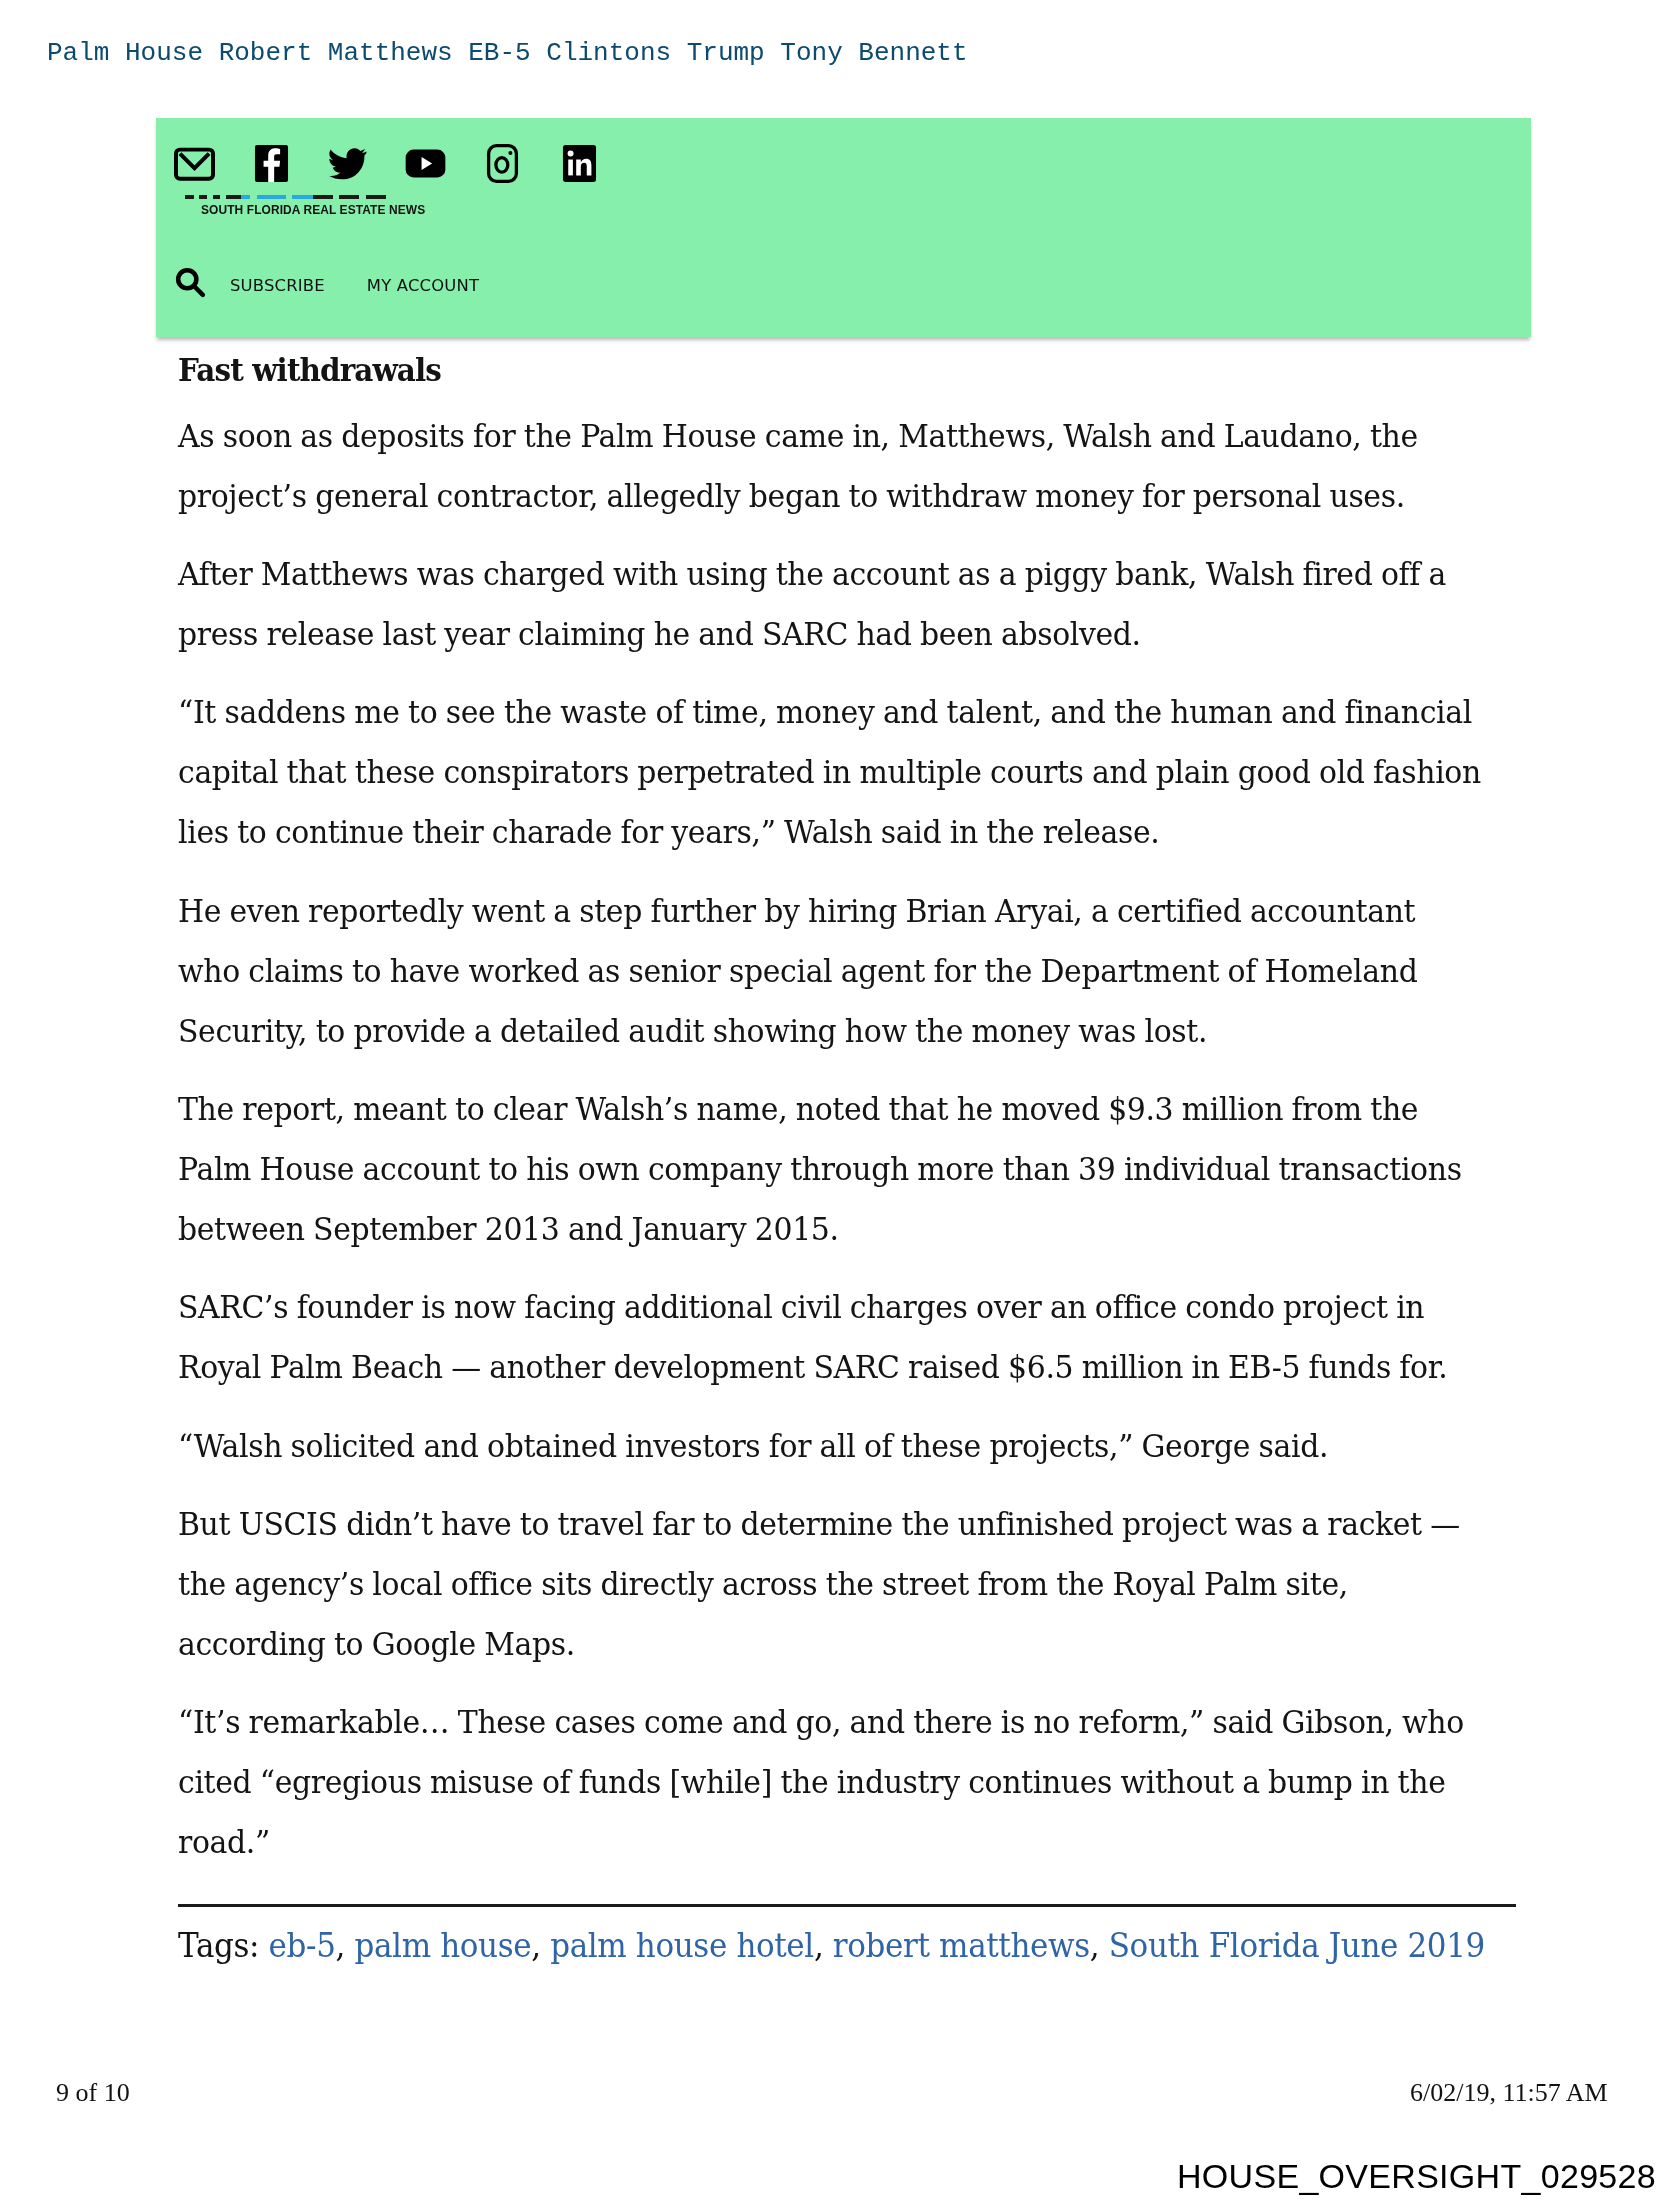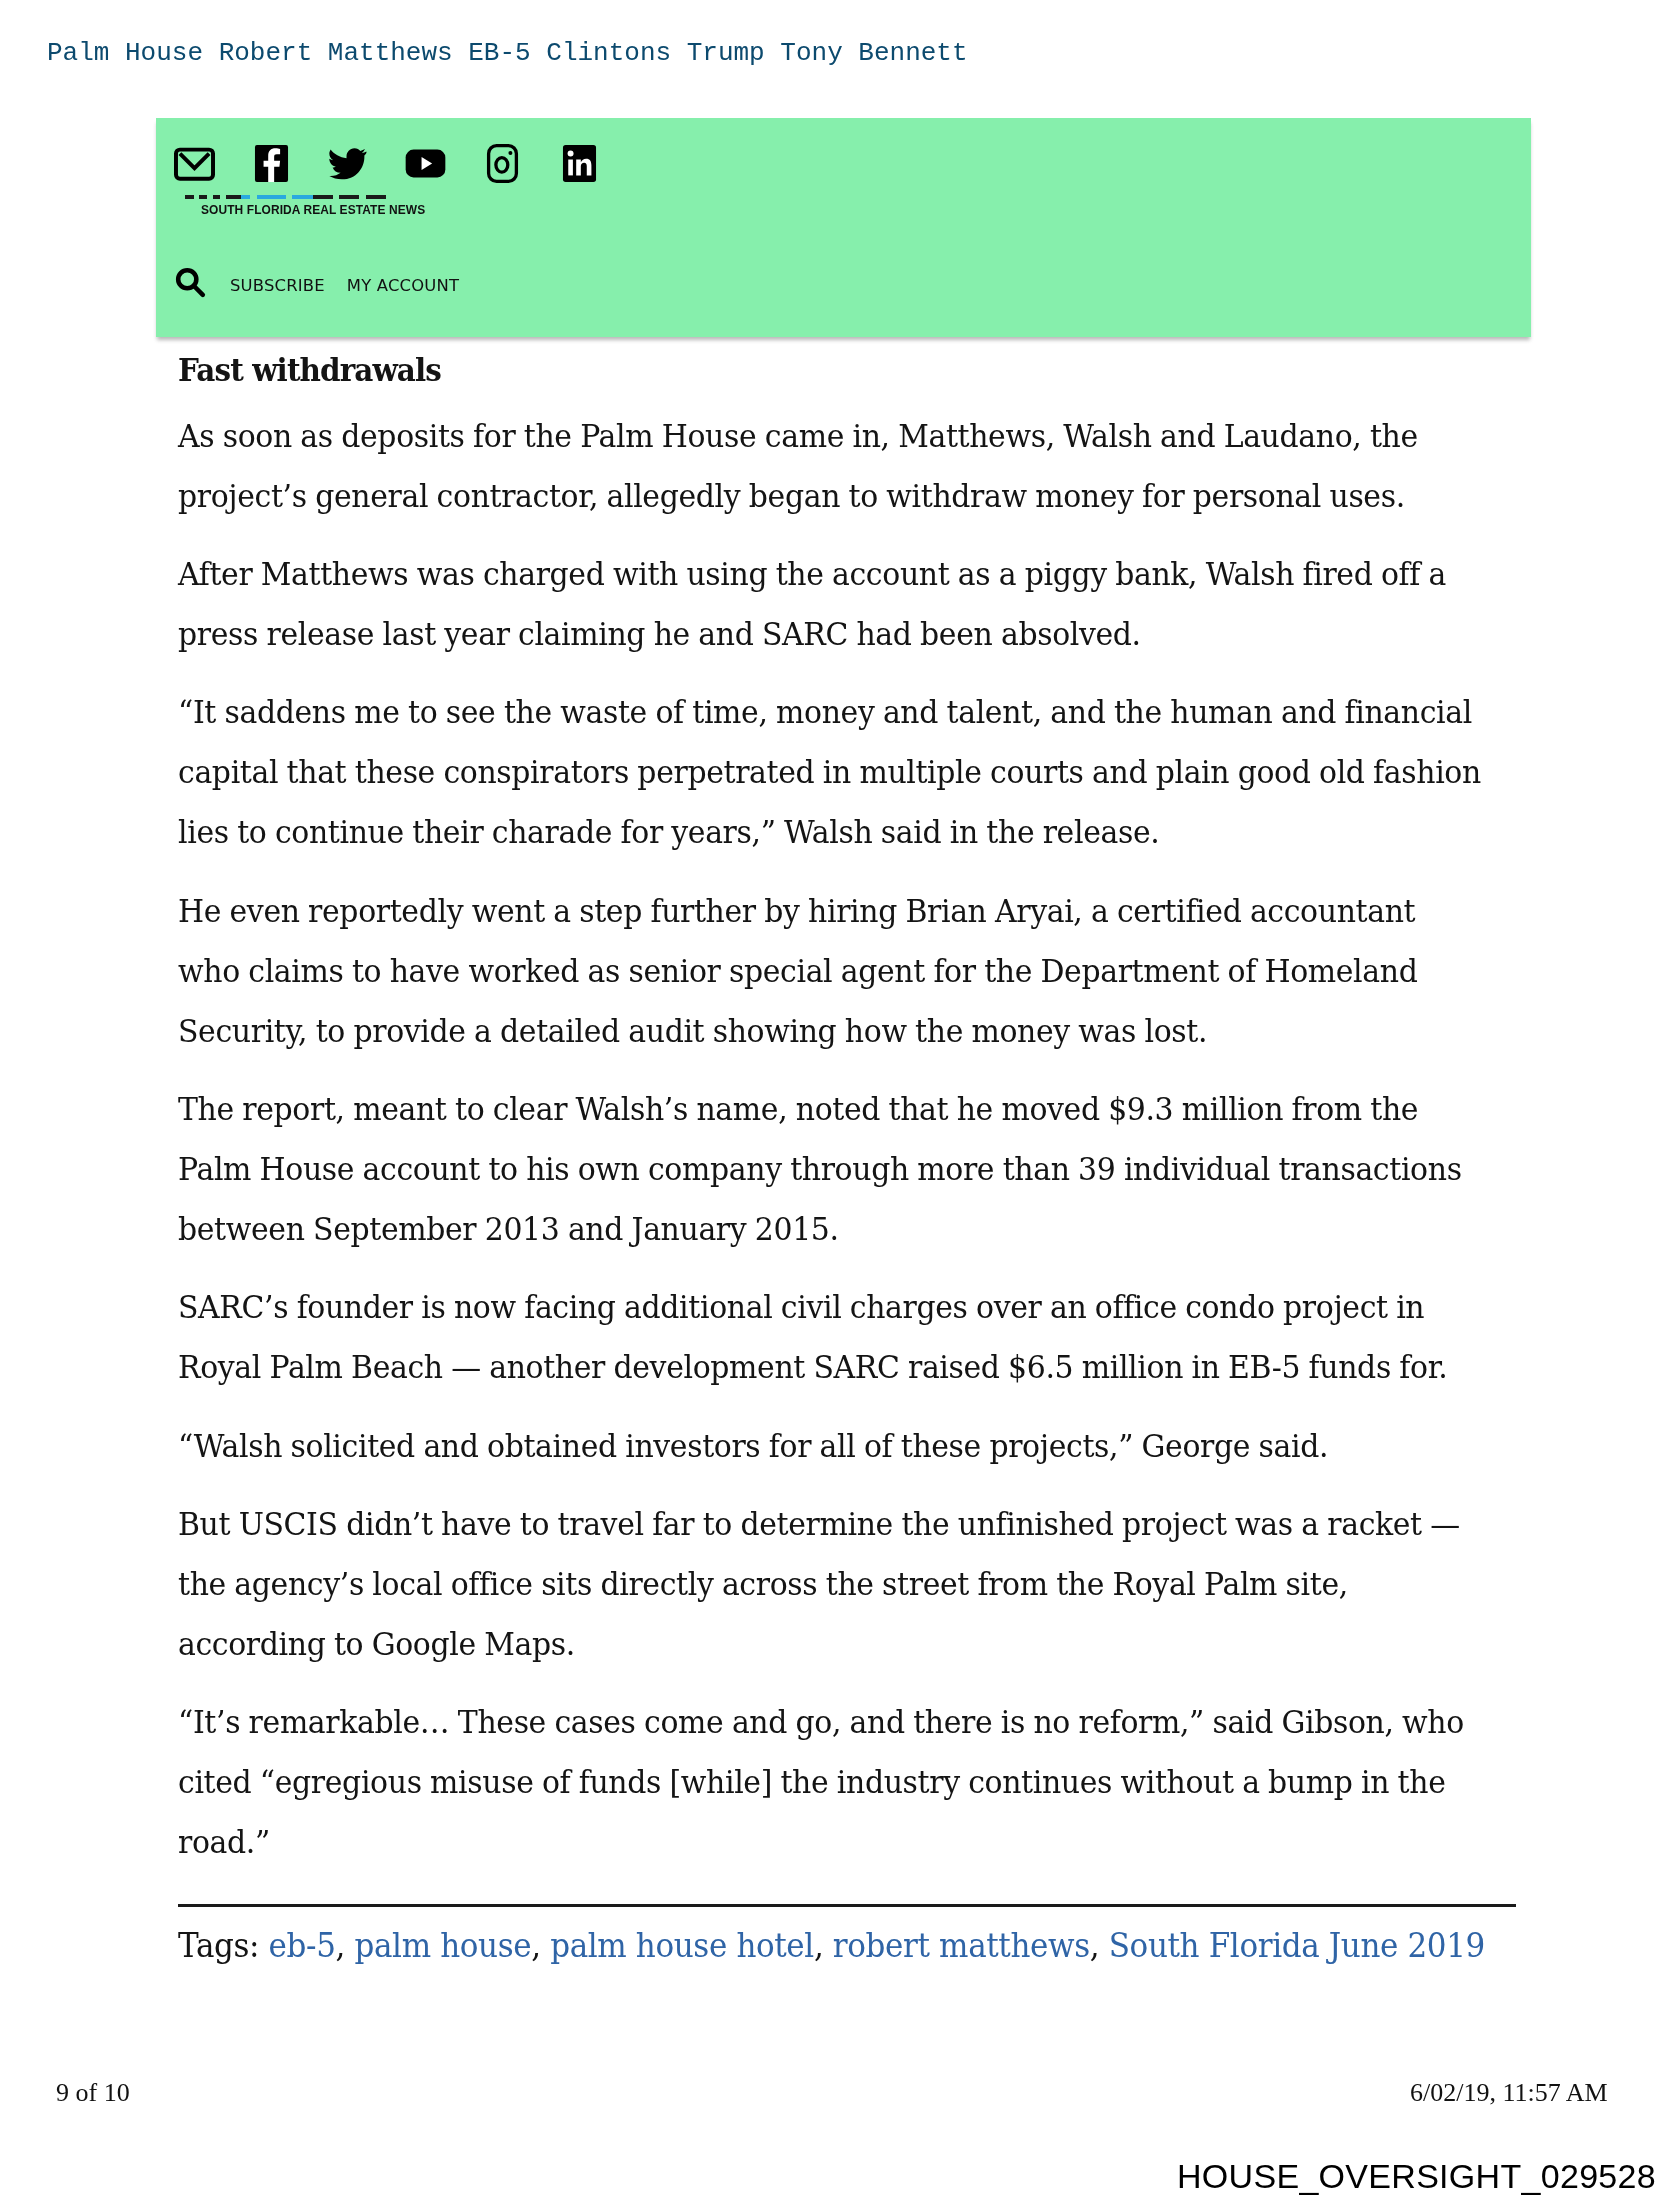--- a/index.html
+++ b/index.html
@@ -98,21 +98,21 @@
       display: flex;
       align-items: center;
       height: 39px;
     }
     .search-icon { width: 35px; height: 35px; cursor: pointer; }
     .nav-link {
       font-family: "DejaVu Sans", "Liberation Sans", sans-serif;
       font-size: 16.4px;
       color: #111;
       text-decoration: none;
-      margin-left: 22px;
+      margin-left: 42px;
       letter-spacing: 0.2px;
       padding-top: 6.5px;
       cursor: pointer;
     }
     .nav-link.first { margin-left: 22px; }
 
     
     .article {
       position: absolute;
       left: 178px;

